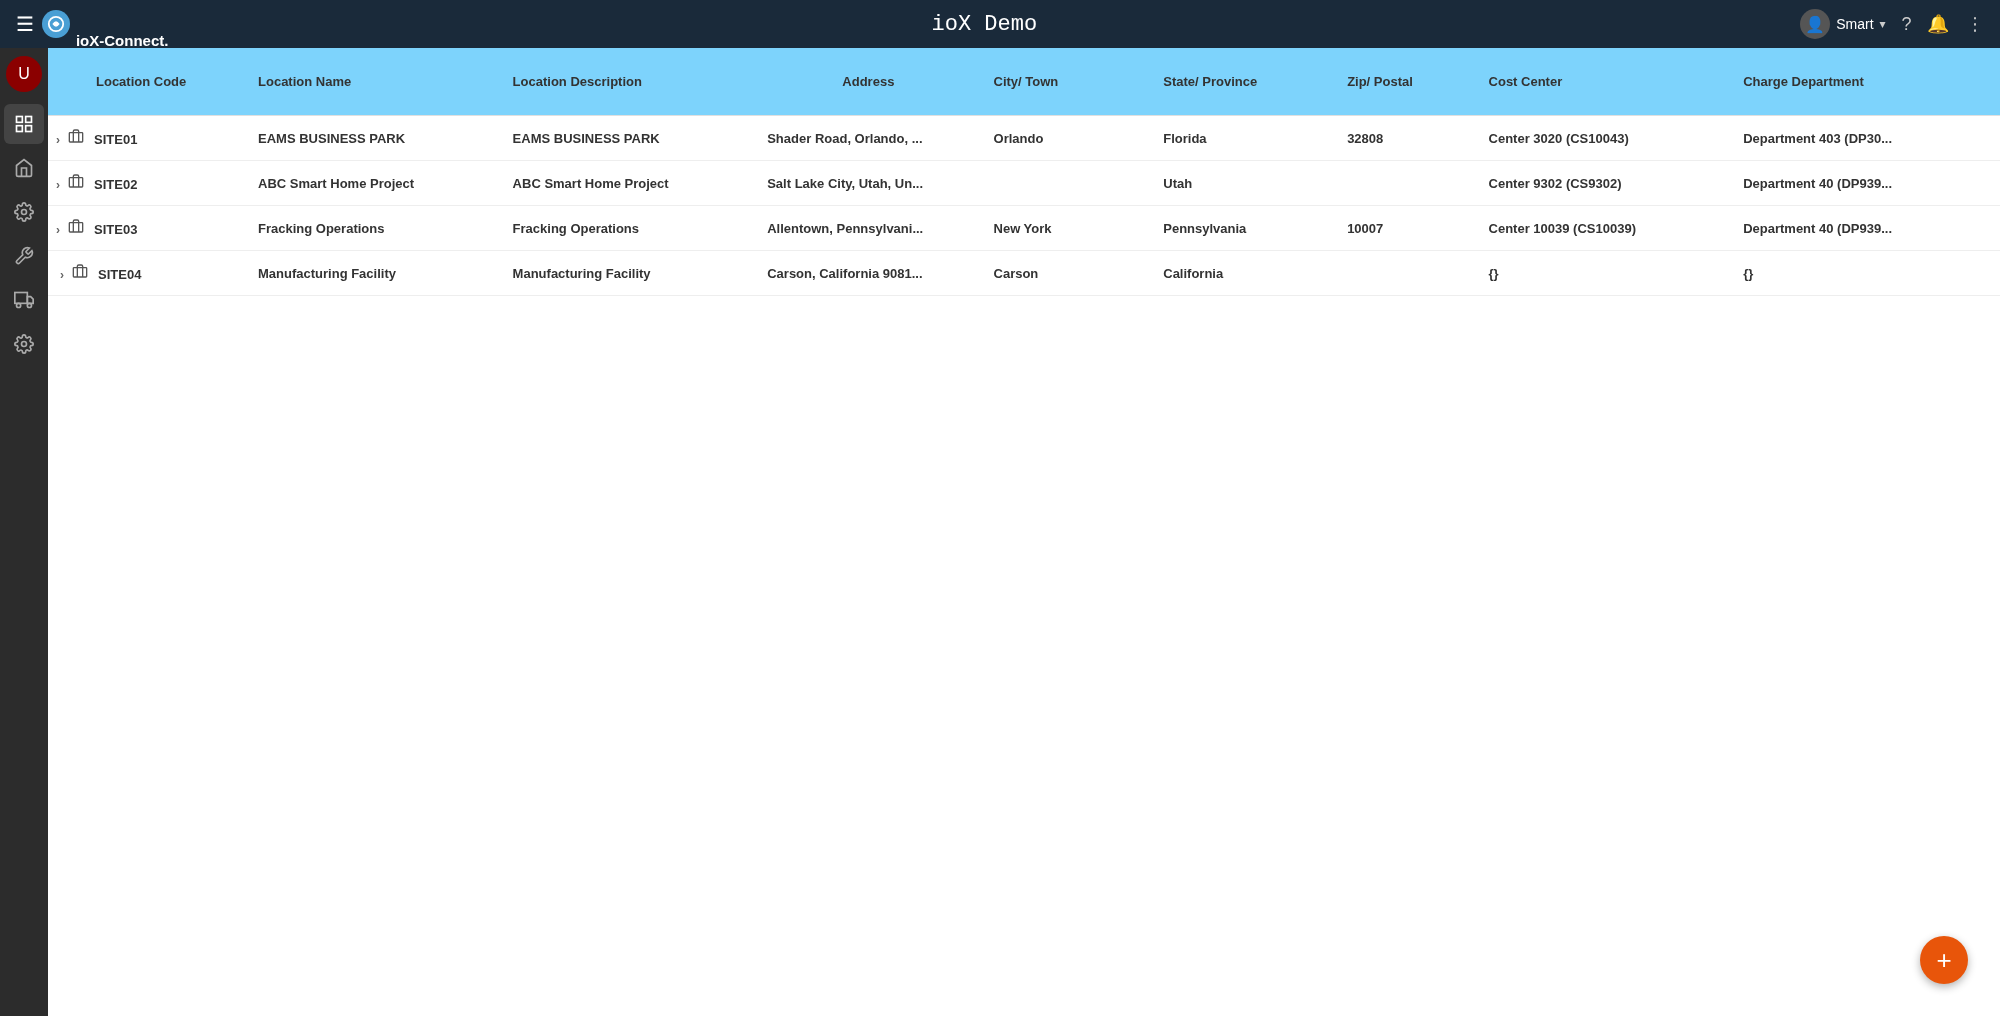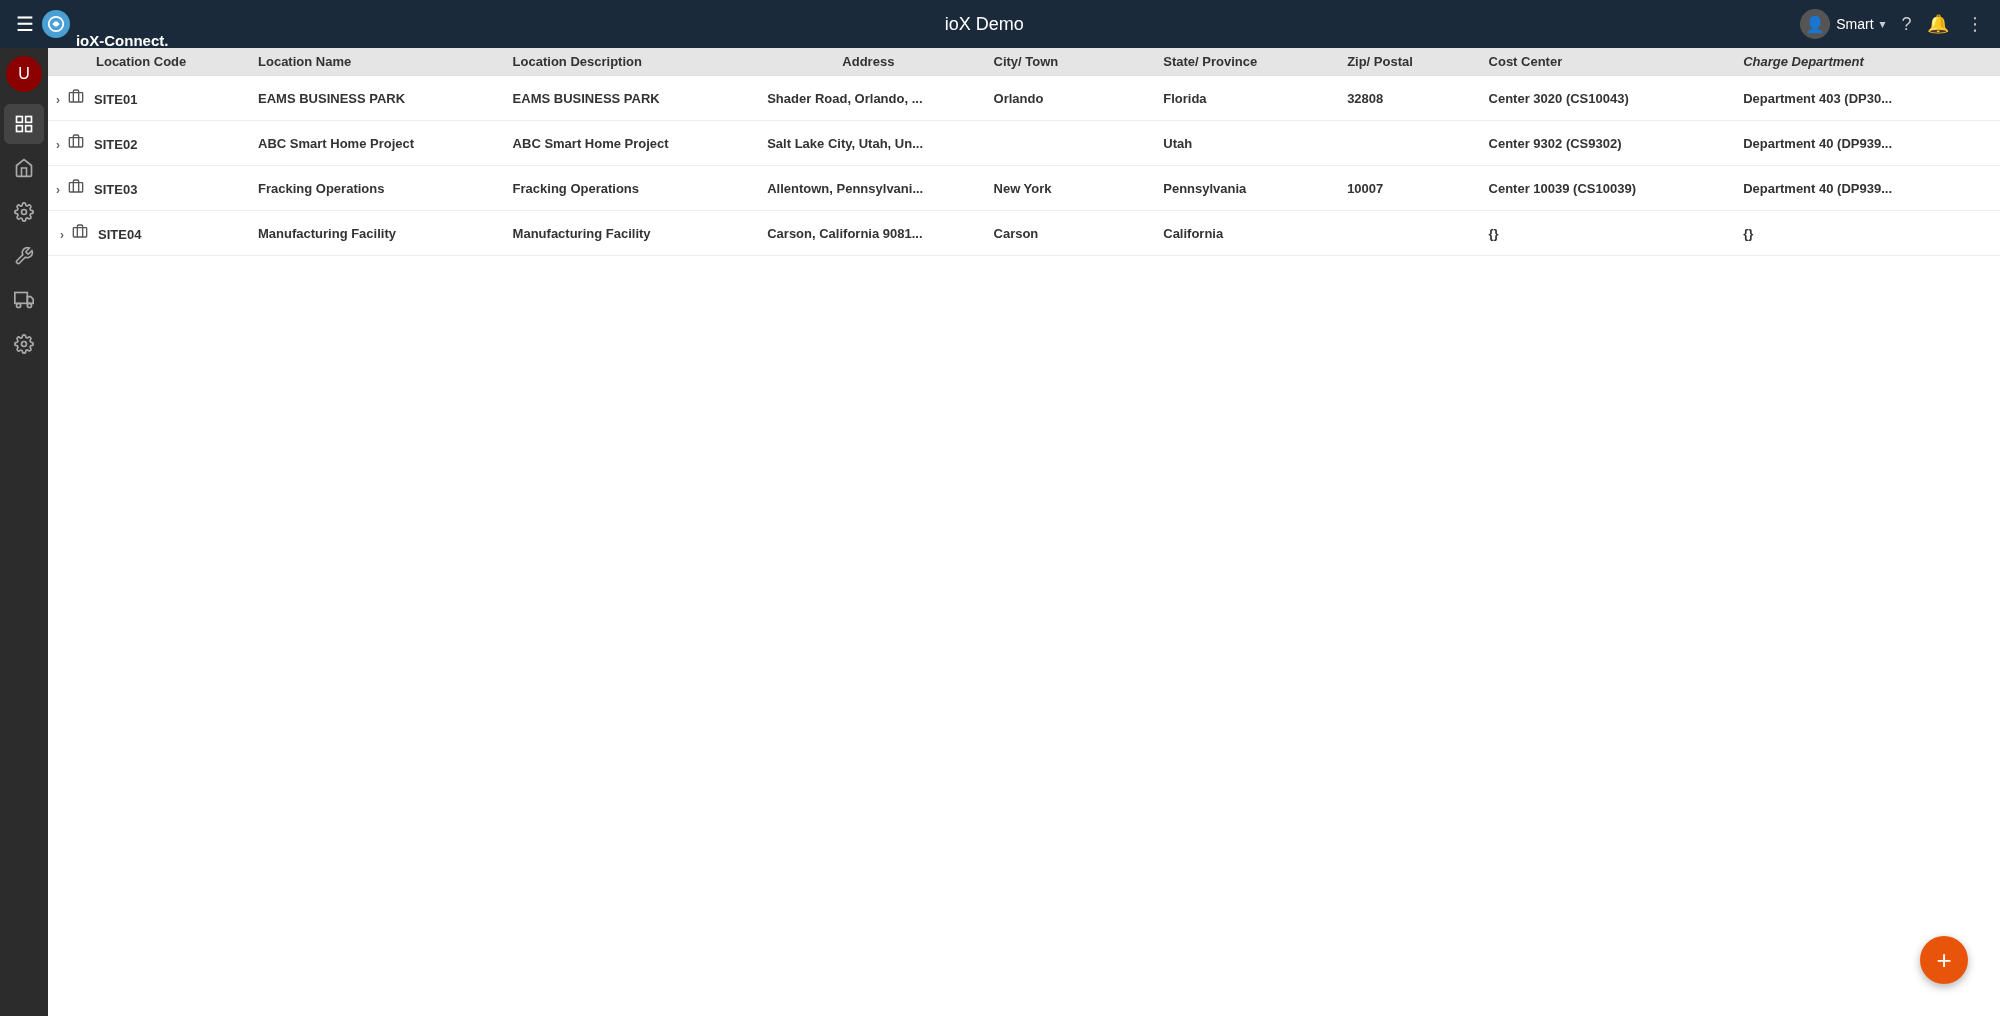--- a/index.html
+++ b/index.html
@@ -15,21 +15,21 @@
       padding: 0 16px;
       flex-shrink: 0;
       z-index: 100;
     }
     .top-nav-left { display: flex; align-items: center; gap: 8px; }
     .hamburger-icon { color: #fff; font-size: 20px; cursor: pointer; }
     .logo-container { display: flex; align-items: center; gap: 6px; }
     .logo-icon { width: 28px; height: 28px; background: #4a9fd4; border-radius: 50%; display: flex; align-items: center; justify-content: center; }
     .logo-icon svg { width: 18px; height: 18px; }
     .logo-text { color: #fff; font-size: 15px; font-weight: 600; margin-top: 33px; }
-    .top-nav-center { color: #fff; font-size: 18px; font-weight: 500; }
+    .top-nav-center { color: #fff; font-size: 22px; font-weight: 500; font-family: Liberation Mono, monospace; }
     .top-nav-right { display: flex; align-items: center; gap: 16px; }
     .nav-icon { color: #ccc; font-size: 18px; cursor: pointer; }
     .user-section { display: flex; align-items: center; gap: 6px; color: #fff; font-size: 14px; cursor: pointer; }
     .user-avatar { width: 30px; height: 30px; background: #555; border-radius: 50%; display: flex; align-items: center; justify-content: center; color: #ccc; font-size: 16px; }
 
     
     .main-layout { display: flex; flex: 1; overflow: hidden; }
 
     
     .sidebar {
@@ -84,23 +84,23 @@
       width: 44px; height: 44px; background: #e8550a; border-radius: 50%;
       display: flex; align-items: center; justify-content: center;
       color: #fff; font-size: 22px; cursor: pointer;
     }
 
     
     .table-container { flex: 1; background: #fff; overflow-y: auto; padding: 0; }
 
     table { width: 100%; border-collapse: collapse; font-size: 13px; }
     thead th {
-      text-align: left; padding: 6px 12px;
+      text-align: left; padding: 26px 12px;
       color: #333; font-weight: 600; font-size: 13px;
-      background: #e5e5e5;
+      background: #7dd3fc;
       border-bottom: 1px solid #e0e0e0;
     }
     tbody tr { border-bottom: 1px solid #eeeeee; font-weight: bold; }
     tbody td { padding: 12px 12px; color: #333; font-size: 13px; vertical-align: middle; }
     .expand-chevron { color: #666; font-size: 12px; cursor: pointer; padding-right: 4px; }
     .row-icon { color: #555; font-size: 16px; margin-right: 6px; }
 
     
     .fab {
       position: fixed; bottom: 32px; right: 32px;
@@ -111,21 +111,21 @@
     }
 
     .col-location-code { width: 140px; }
     .col-location-name { width: 180px; }
     .col-location-desc { width: 180px; }
     .col-address { width: 160px; text-align: center; }
     .col-city { width: 120px; }
     .col-state { width: 130px; }
     .col-zip { width: 100px; }
     .col-cost { width: 180px; }
-    .col-charge { width: 190px; font-style: italic; }
+    .col-charge { width: 190px; }
   </style>
 </head>
 <body>
 
 <div class="top-nav">
   <div class="top-nav-left">
     <div class="hamburger-icon">☰</div>
     <div class="logo-container">
       <div class="logo-icon">
         <svg viewBox="0 0 20 20" fill="none">

